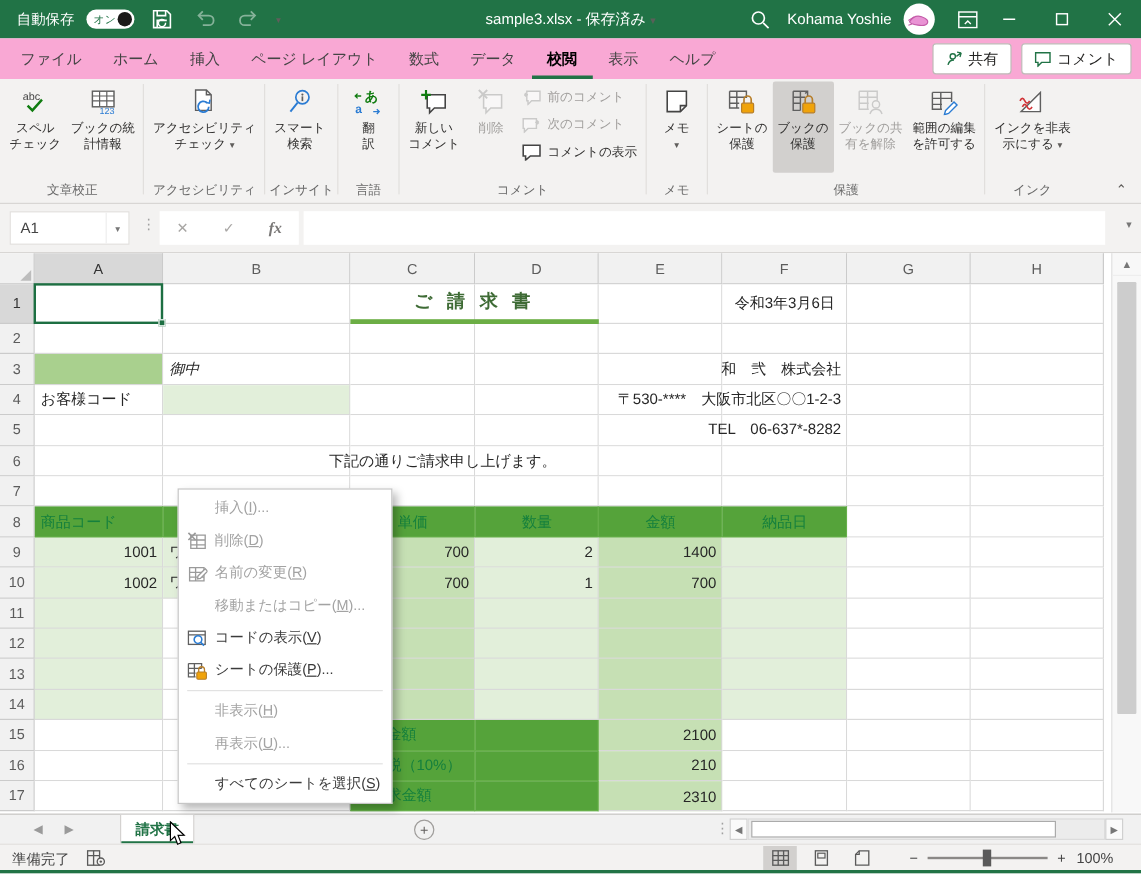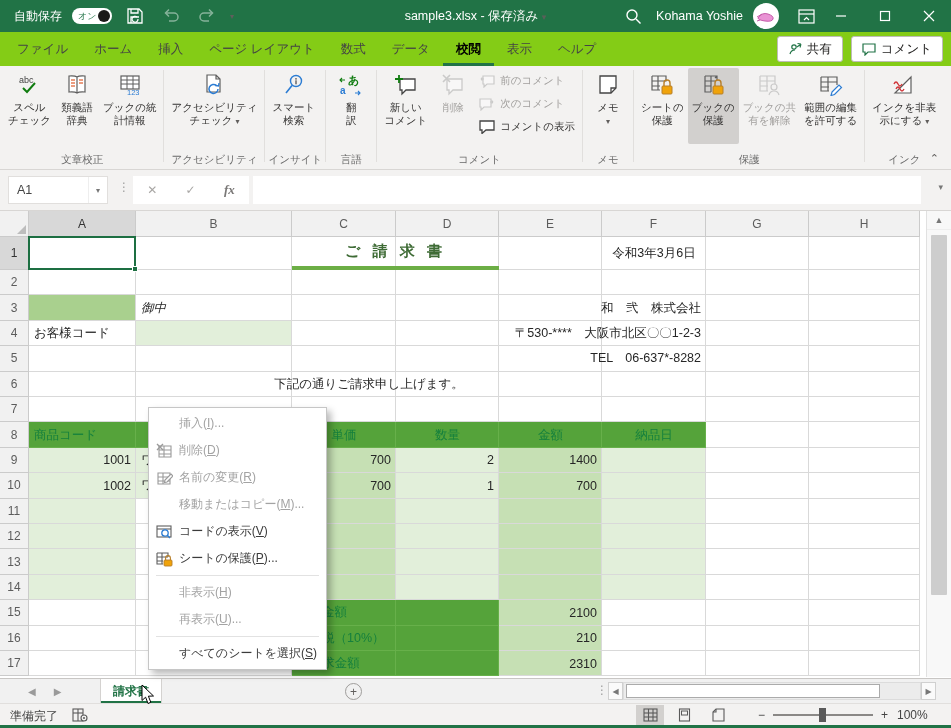--- a/index.html
+++ b/index.html
@@ -15,21 +15,21 @@
 .toggle .knob{position:absolute;right:2px;top:2px;width:12px;height:12px;border-radius:50%;background:#1b1a19}
 .tb-icon{width:26px;height:26px;display:flex;align-items:center;justify-content:center}
 .dim{opacity:.45}
 .tb-title{position:absolute;left:0;right:0;text-align:center;font-size:12.5px;pointer-events:none}
 .tb-title .car{font-size:9px;opacity:.9}
 .tb-right{position:absolute;right:0;top:0;height:32px;display:flex;align-items:center}
 .tb-user{font-size:12.5px;margin:0 10px}
 .avatar{width:26px;height:26px;border-radius:50%;background:#fff;display:flex;align-items:center;justify-content:center;overflow:hidden;margin-right:14px}
 .winbtn{width:44px;height:32px;display:flex;align-items:center;justify-content:center}
 
-.tabrow{position:absolute;left:0;top:32px;width:951px;height:34px;background:#84cc16;display:flex;align-items:stretch}
+.tabrow{position:absolute;left:0;top:32px;width:951px;height:34px;background:#f9a8d4;display:flex;align-items:stretch}
 .rtab{padding:0 13px;display:flex;align-items:center;font-size:12.5px;color:#444;white-space:nowrap}
 .rtab.active{color:#000;font-weight:bold;box-shadow:inset 0 -3px 0 #217346}
 .tabrow-right{position:absolute;right:8px;top:4px;display:flex;gap:8px}
 .pillbtn{height:26px;border:1px solid #bebbb8;border-radius:3px;background:#fff;display:flex;align-items:center;gap:5px;padding:0 10px;font-size:12.5px;color:#252423}
 
 .ribbon{position:absolute;left:0;top:66px;width:951px;height:104px;background:#f3f2f1;border-bottom:1px solid #d8d6d4}
 .rgroups{display:flex;height:103px;padding-left:2px}
 .rgroup{display:flex;flex-direction:column;height:100%;padding:2px 2px 0 2px}
 .rbtns{display:flex;flex:1;align-items:flex-start}
 .rgl{font-size:10.5px;color:#696969;text-align:center;height:17px;line-height:15px}
@@ -217,32 +217,20 @@
           <div class="rbtn">
             <div class="ricon">
               <svg width="22" height="22" viewBox="0 0 22 22">
                 <text x="1" y="9" font-size="9" fill="#444" font-family="sans-serif">abc</text>
                 <path d="M5 14 l4 4 l8 -9" fill="none" stroke="#107c10" stroke-width="2"></path>
               </svg>
             </div>
             <div class="rlbl">
               <div>スペル</div>
               <div>チェック</div>
-            </div>
-          </div>
-          <div class="rbtn">
-            <div class="ricon">
-              <svg width="22" height="22" viewBox="0 0 22 22">
-                <path d="M11 3 q-2 -1.5 -8 -1 v16 q6 -0.5 8 1 q2 -1.5 8 -1 v-16 q-6 -0.5 -8 1 z M11 3 v16" fill="#fff" stroke="#5f5f5f" stroke-width="1.2"></path>
-                <path d="M5 6 h4 M5 9 h4 M5 12 h4 M13 6 h4 M13 9 h4" stroke="#d83b01" stroke-width="1"></path>
-              </svg>
-            </div>
-            <div class="rlbl">
-              <div>類義語</div>
-              <div>辞典</div>
             </div>
           </div>
           <div class="rbtn">
             <div class="ricon">
               <svg width="22" height="22" viewBox="0 0 22 22">
                 <rect x="2" y="2" width="18" height="13" fill="#fff" stroke="#5f5f5f" stroke-width="1.2"></rect>
                 <path d="M2 6 h18 M2 10 h18 M8 2 v13 M14 2 v13" stroke="#5f5f5f" stroke-width="1"></path>
                 <text x="8" y="21" font-size="7.5" fill="#2b7cd3" font-family="sans-serif">123</text>
               </svg>
             </div>

